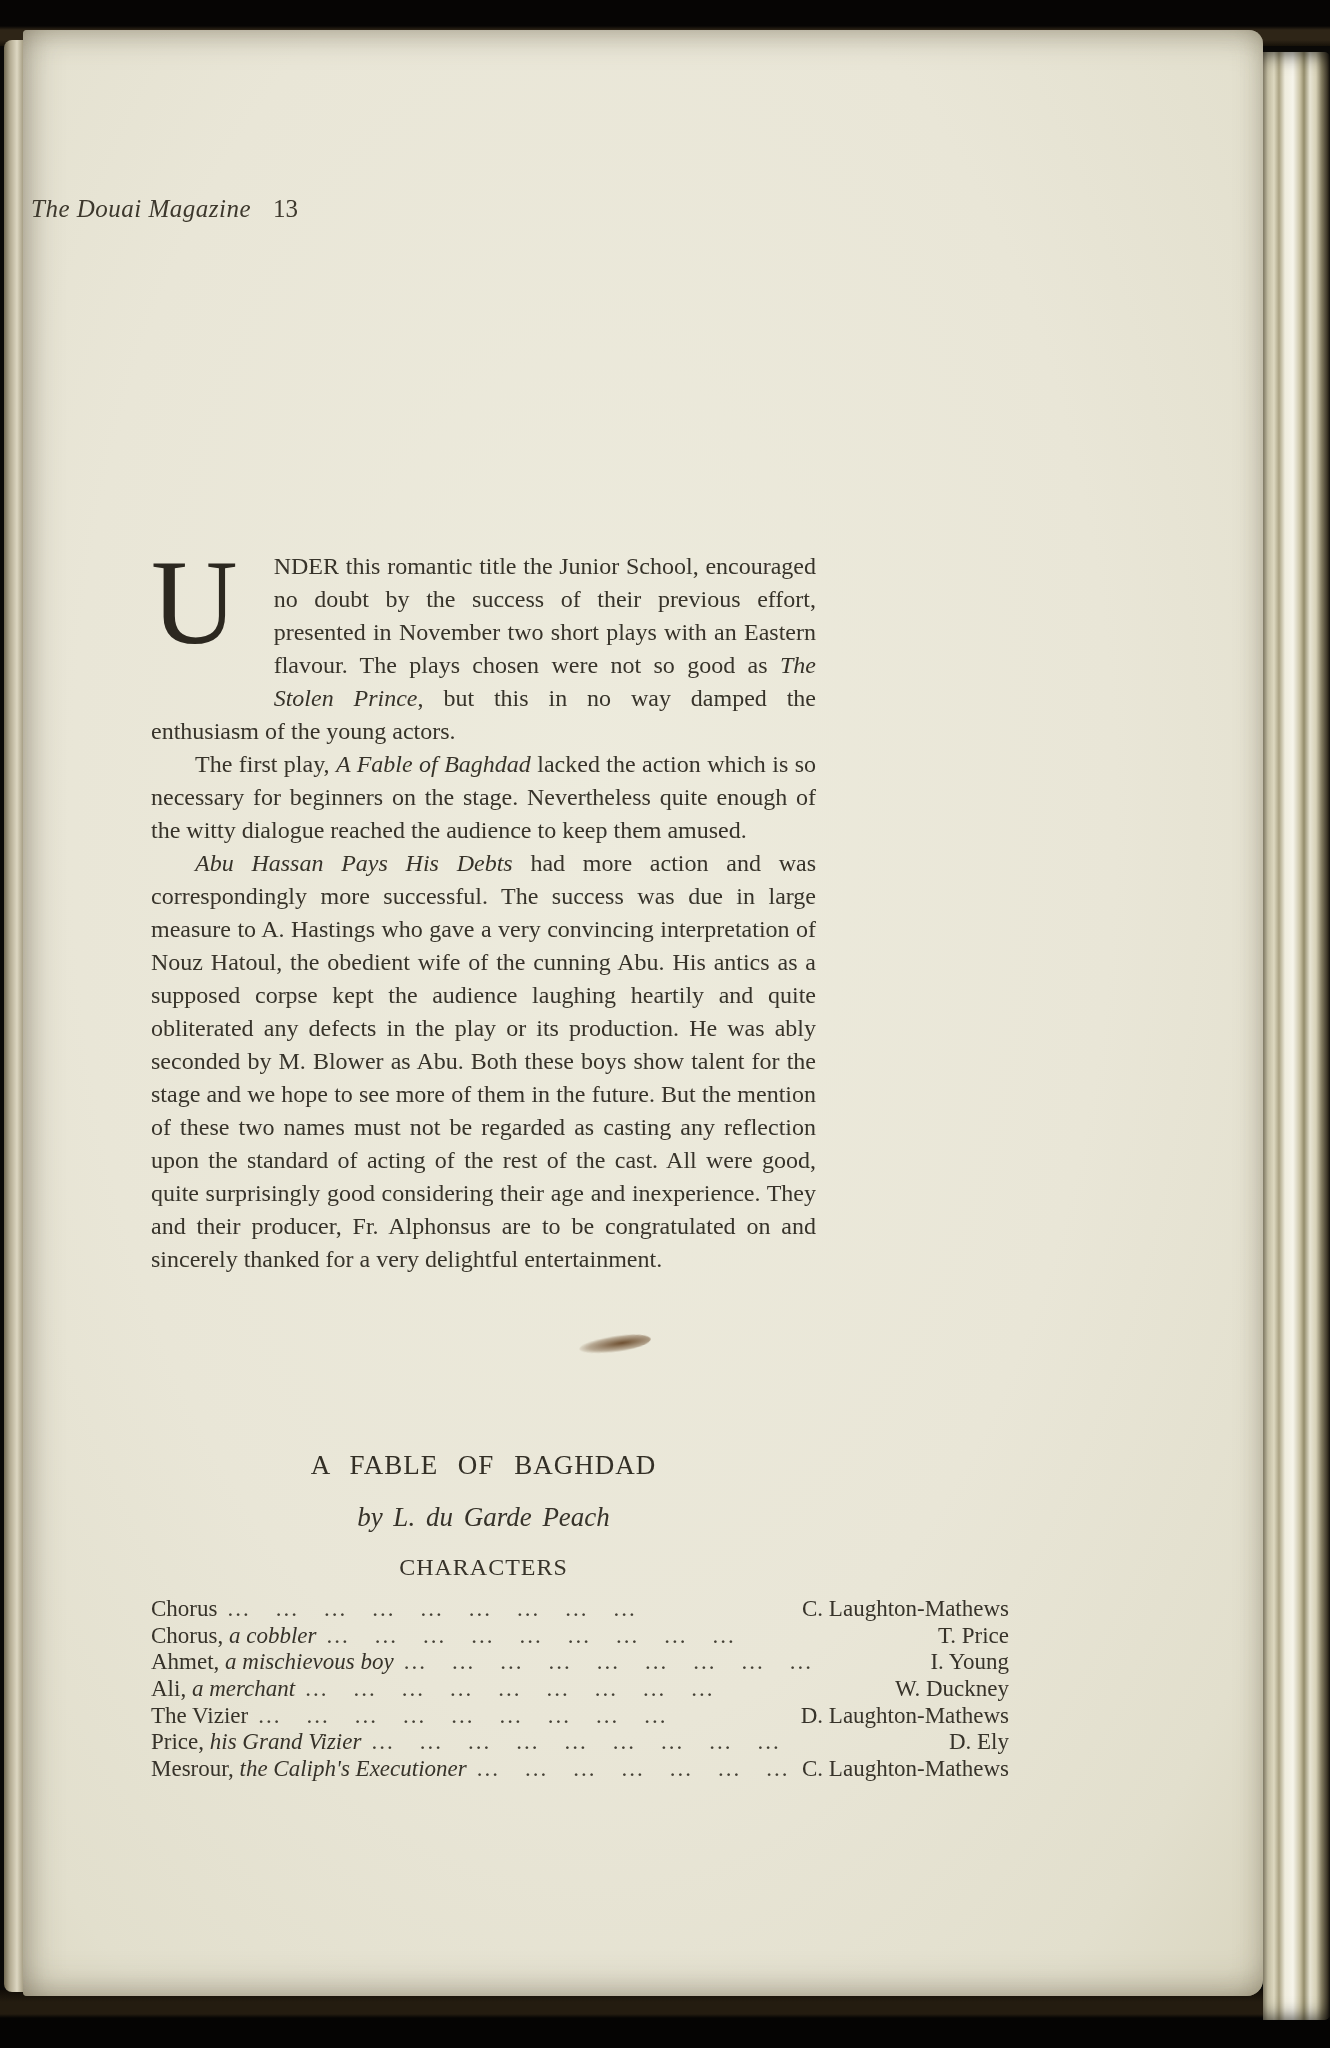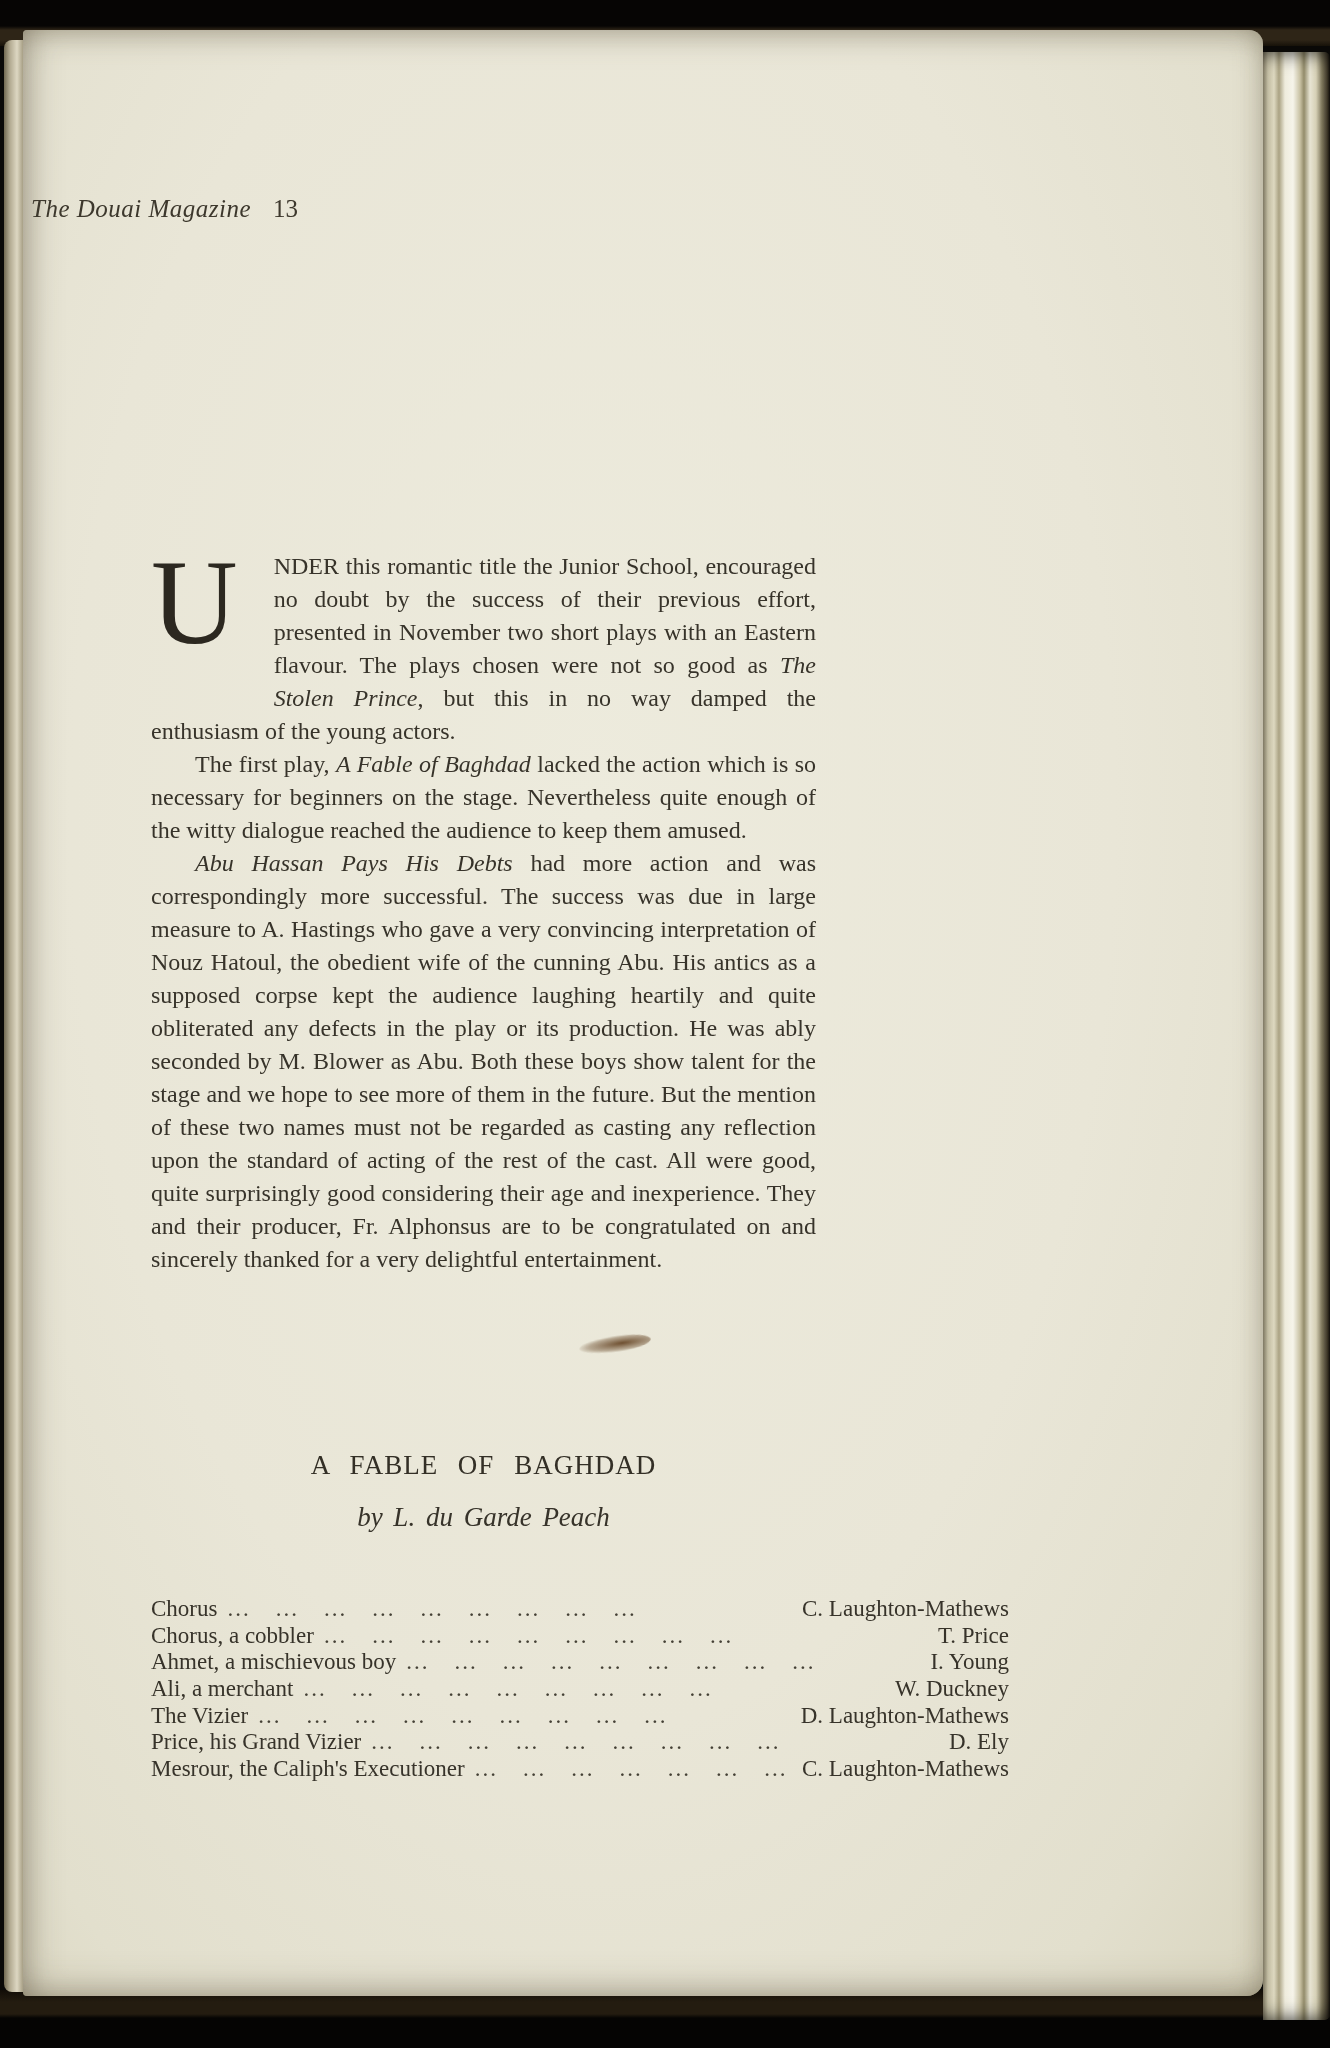--- a/index.html
+++ b/index.html
@@ -53,21 +53,21 @@
   .it{font-style:italic;}
   .play-heading{position:absolute;left:128px;top:1420px;width:665px;text-align:center;
     font-size:27px;color:#332f26;letter-spacing:1px;word-spacing:12px;}
   .play-byline{position:absolute;left:128px;top:1472px;width:665px;text-align:center;
     font-size:27px;font-style:italic;color:#37332a;word-spacing:4px;}
   .cast-heading{position:absolute;left:128px;top:1524px;width:665px;text-align:center;
     font-size:24px;color:#37332a;letter-spacing:1px;}
   .cast-list{position:absolute;left:128px;top:1566px;width:858px;font-size:23px;color:#37332a;}
   .cast-row{display:flex;align-items:baseline;height:26.7px;white-space:nowrap;}
   .cast-row .role{flex:0 0 auto;}
-  .cast-row .desc{margin-top:28px;}
+  .cast-row .desc{font-style:italic;margin-top:28px;}
   .cast-row .leader{flex:1 1 auto;overflow:hidden;padding:0 14px 0 10px;
     letter-spacing:2px;color:#444035;}
   .cast-row .actor{flex:0 0 auto;text-align:right;}
   .ink-stain{position:absolute;left:556px;top:1306px;width:72px;height:16px;
     background:radial-gradient(ellipse at 60% 50%, rgba(88,52,18,.85) 0%, rgba(88,52,18,.35) 55%, rgba(88,52,18,0) 75%);
     border-radius:50%;transform:rotate(-8deg);filter:blur(.5px);}
 </style>
 </head>
 <body>
 
@@ -84,20 +84,21 @@
 
 
     <div class="body-text">
       <p><span class="drop-cap">U</span><span>NDER this romantic title the Junior School, encouraged no doubt by the success of their previous effort, presented in November two short plays with an Eastern flavour.  The plays chosen were not so good as </span><span class="it">The Stolen Prince</span><span>, but this in no way damped the enthusiasm of the young actors.</span></p>
       <p class="indent"><span>The first play, </span><span class="it">A Fable of Baghdad</span><span> lacked the action which is so necessary for beginners on the stage.  Nevertheless quite enough of the witty dialogue reached the audience to keep them amused.</span></p>
       <p class="indent"><span class="it">Abu Hassan Pays His Debts</span><span> had more action and was correspondingly more successful.  The success was due in large measure to A. Hastings who gave a very convincing interpretation of Nouz Hatoul, the obedient wife of the cunning Abu.  His antics as a supposed corpse kept the audience laughing heartily and quite obliterated any defects in the play or its production.  He was ably seconded by M. Blower as Abu.  Both these boys show talent for the stage and we hope to see more of them in the future.  But the mention of these two names must not be regarded as casting any reflection upon the standard of acting of the rest of the cast.  All were good, quite surprisingly good considering their age and inexperience.  They and their producer, Fr. Alphonsus are to be congratulated on and sincerely thanked for a very delightful entertainment.</span></p>
     </div>
 
     <div class="play-heading">A FABLE OF BAGHDAD</div>
     <div class="play-byline">by L. du Garde Peach</div>
+    <div class="cast-heading">CHARACTERS</div>
 
     <div class="cast-list">
       <div class="cast-row">
         <span class="role"><span>Chorus</span> <span class="desc"></span></span>
         <span class="leader">... ... ... ... ... ... ... ... ...</span>
         <span class="actor">C. Laughton-Mathews</span>
       </div>
       <div class="cast-row">
         <span class="role"><span>Chorus,</span> <span class="desc">a cobbler</span></span>
         <span class="leader">... ... ... ... ... ... ... ... ...</span>

